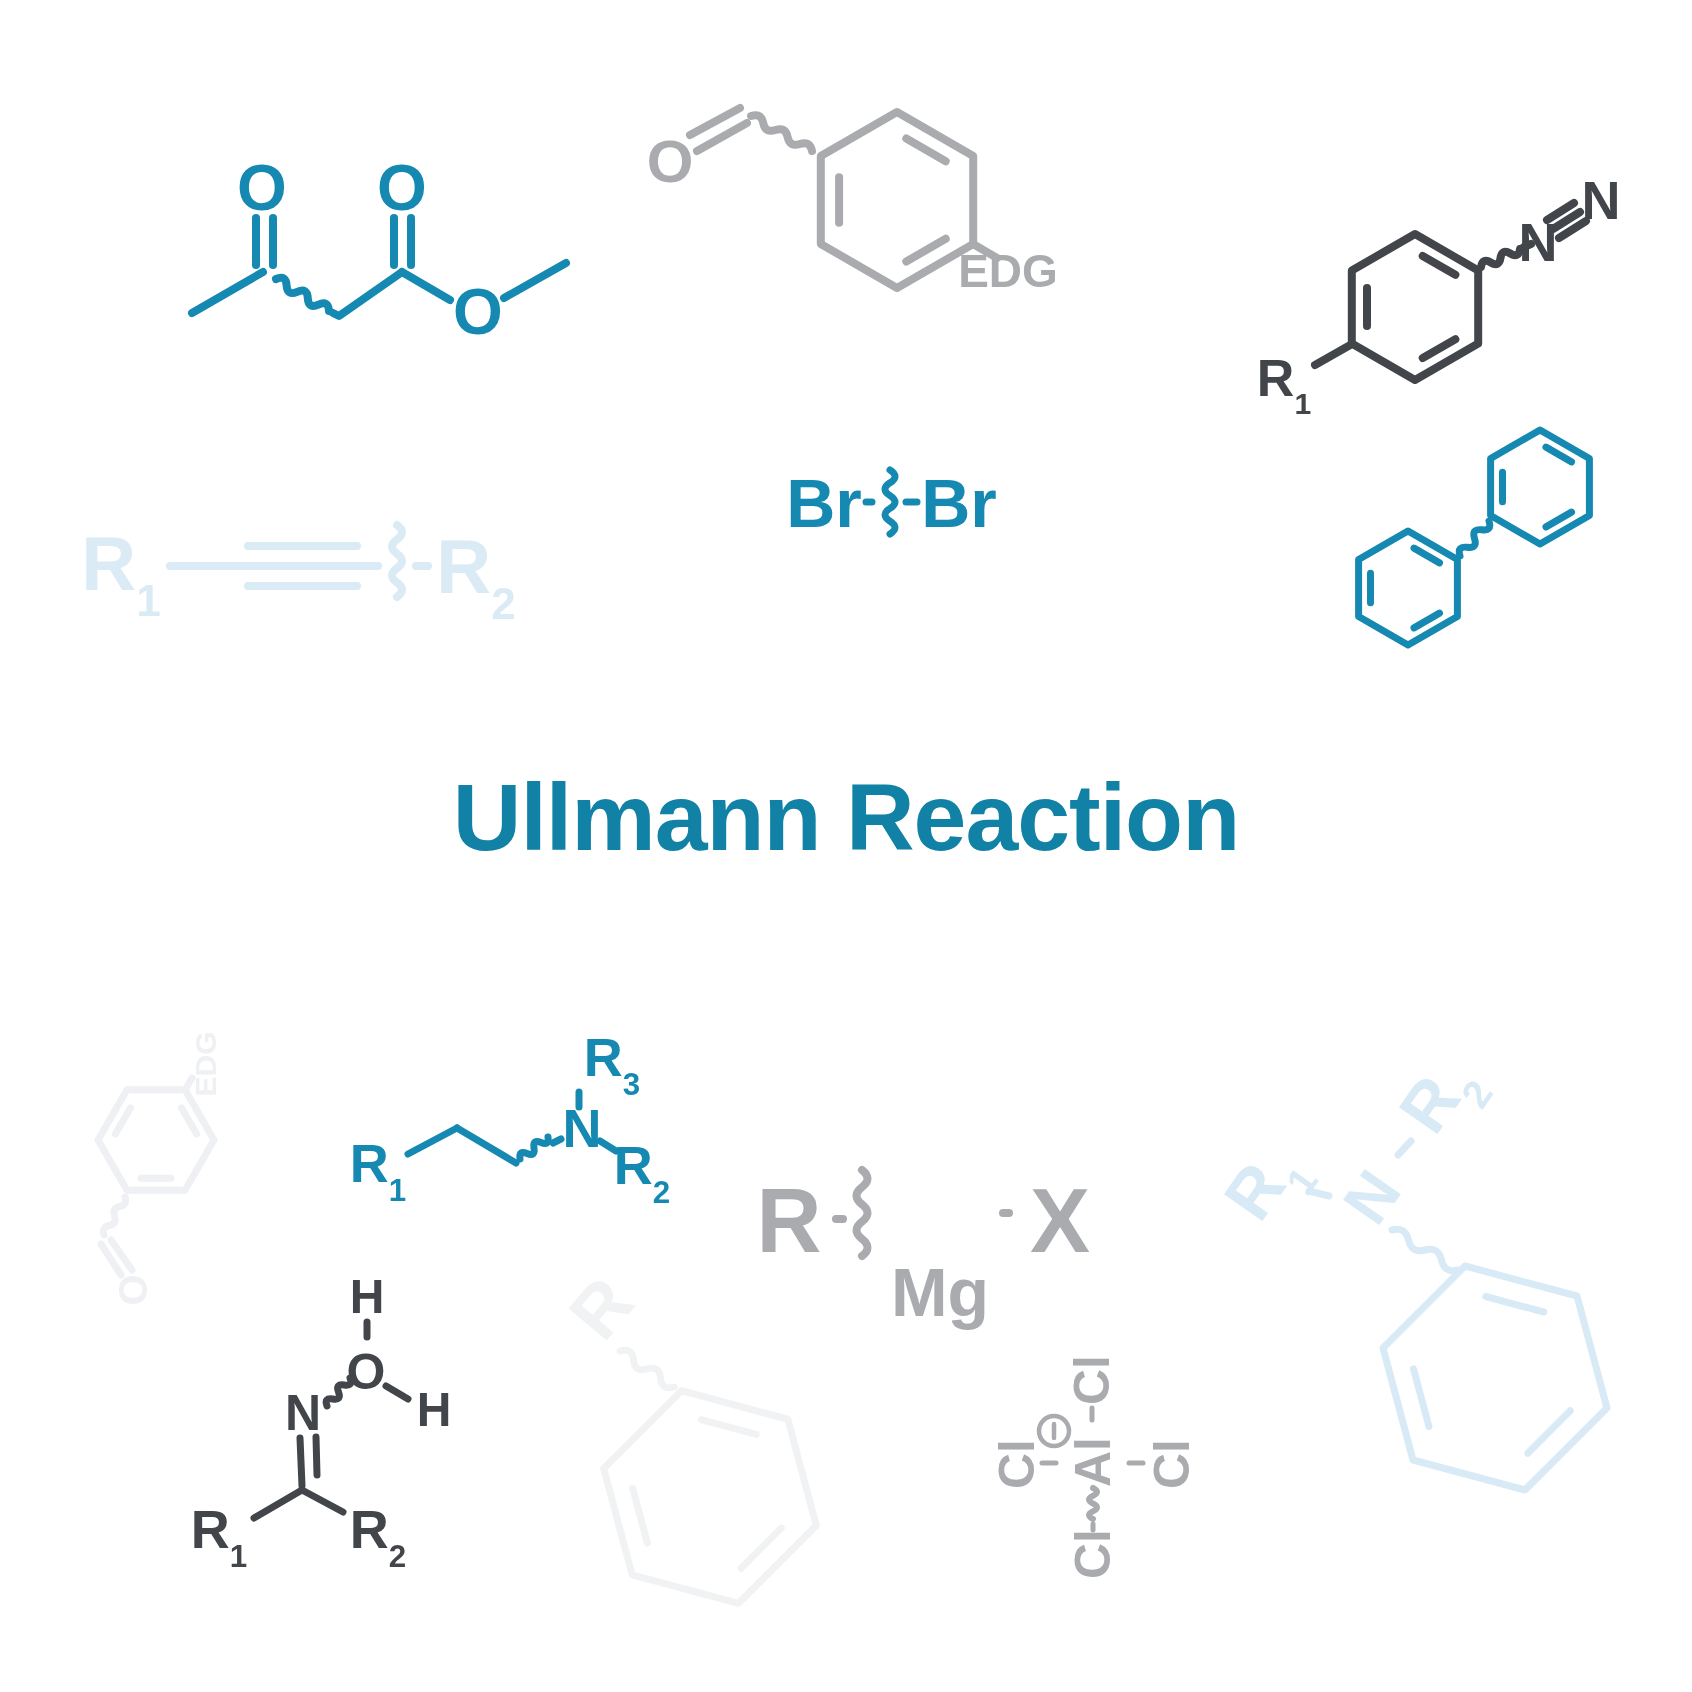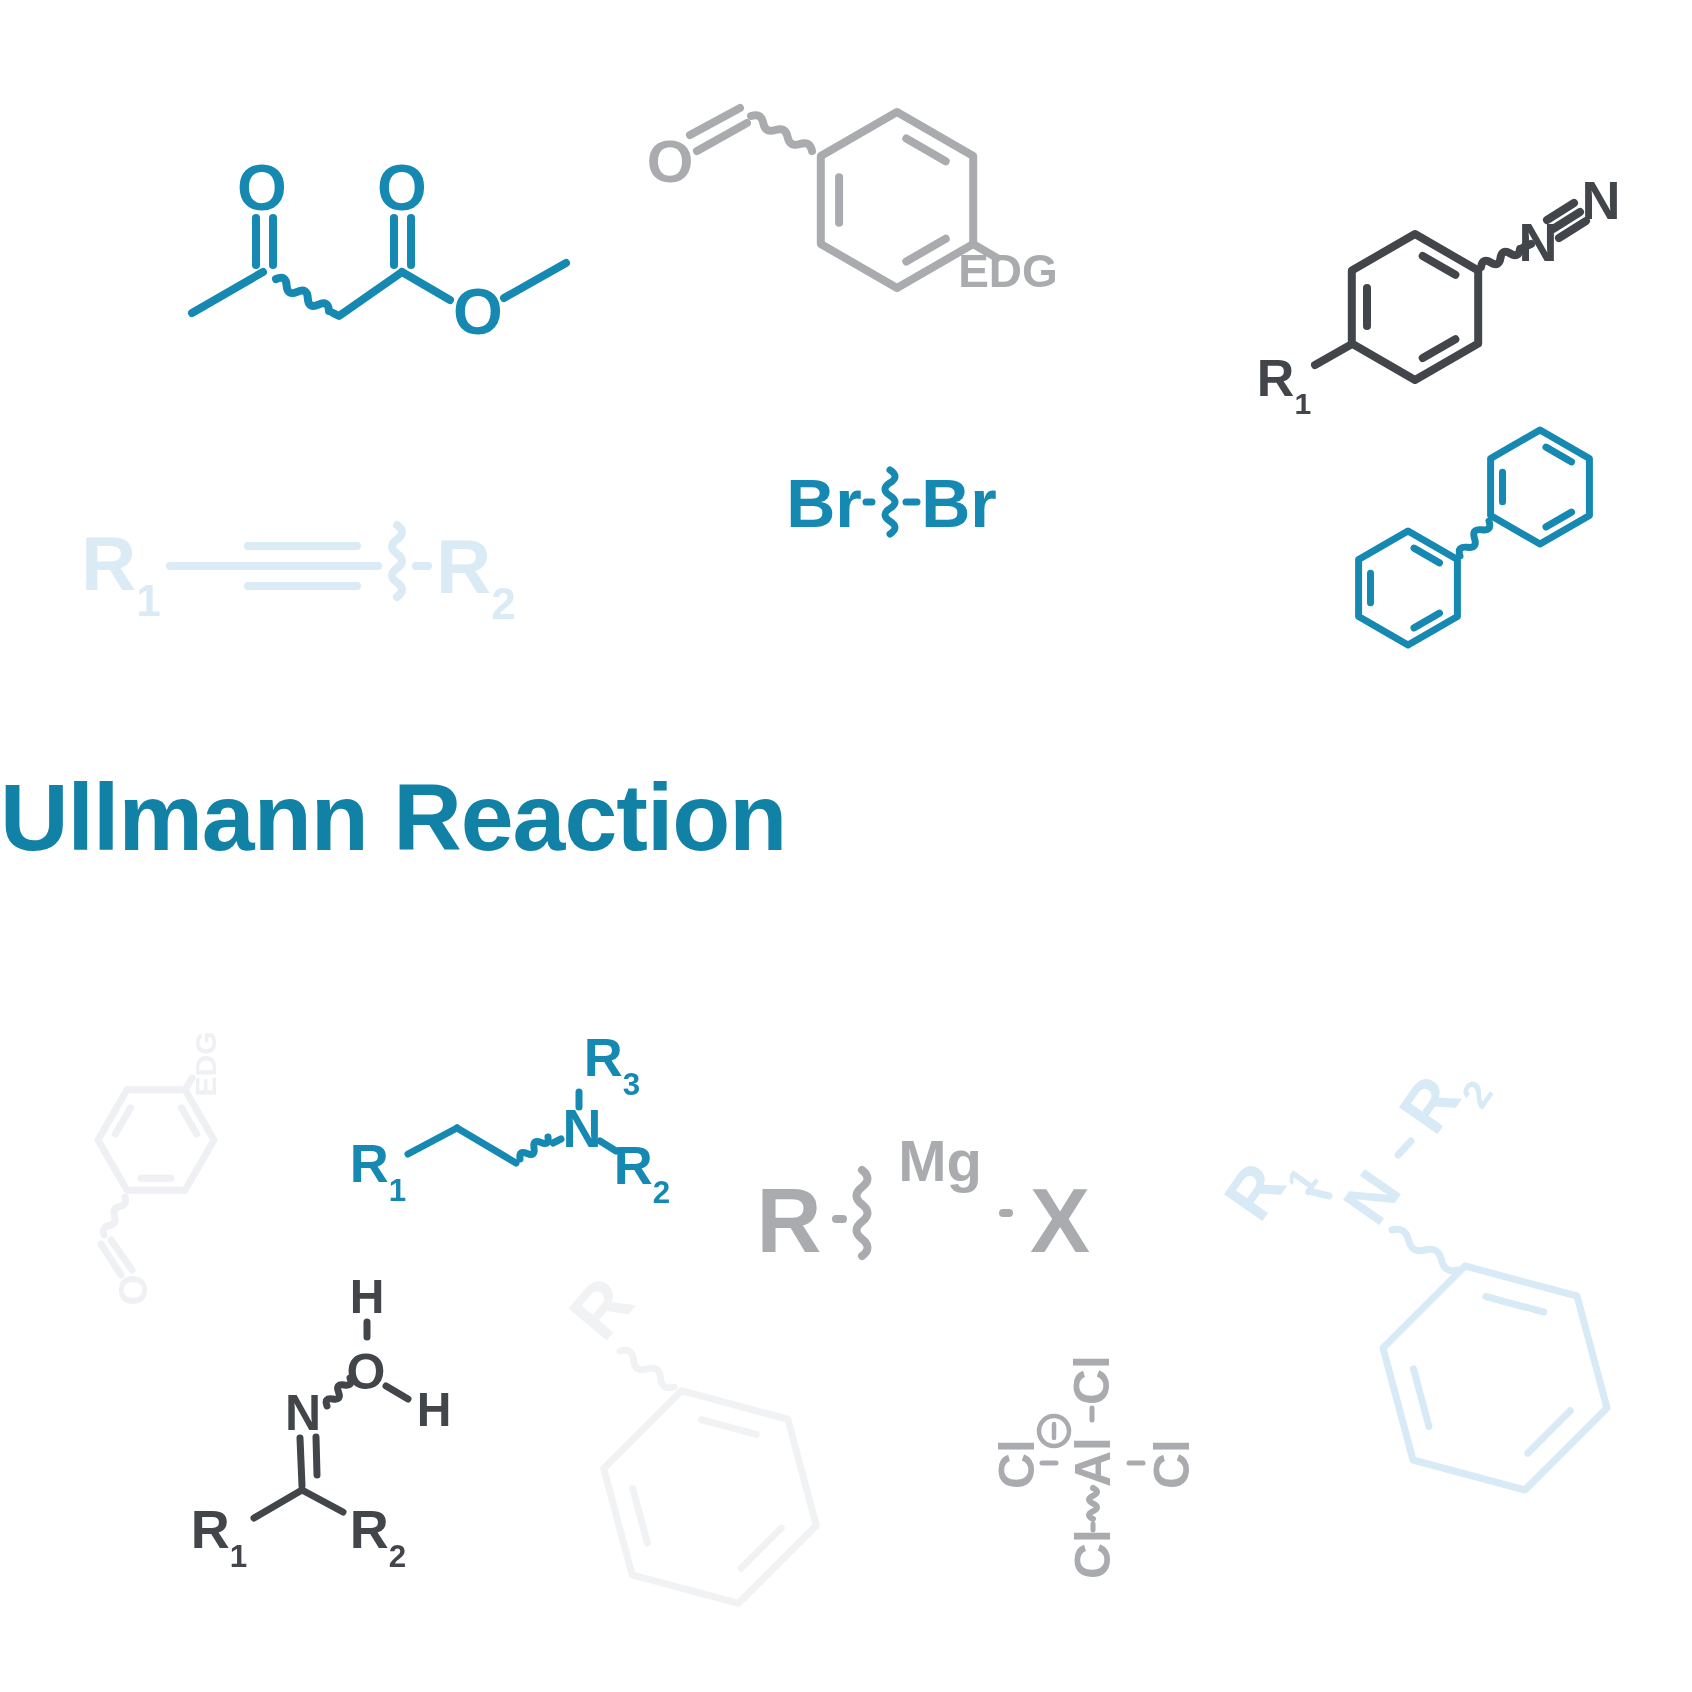--- a/index.html
+++ b/index.html
@@ -10,21 +10,21 @@
   .lbl sub{font-size:.58em;position:relative;top:.22em;font-weight:700;}
   .teal{color:var(--teal);} .gray{color:var(--gray);} .dark{color:var(--dark);}
   .lb{color:var(--light_blue);} .lb2{color:var(--light_blue2);}
   .gg{color:var(--ghost_gray);} .gg2{color:var(--ghost_gray2);}
   .rot50{transform:translate(-50%,-50%) rotate(-50deg);}
   .rot55{transform:translate(-50%,-50%) rotate(-55deg);}
   svg .bond{fill:none;stroke-linecap:round;stroke-linejoin:round;}
   g.teal-s{stroke:var(--teal);} g.gray-s{stroke:var(--gray);} g.dark-s{stroke:var(--dark);}
   g.lb-s{stroke:var(--light_blue);} g.lb2-s{stroke:var(--light_blue2);}
   g.gg-s{stroke:var(--ghost_gray);} g.gg2-s{stroke:var(--ghost_gray2);}
-  .title{position:absolute;left:0;width:100%;top:770px;font-size:95px;
+  .title{position:absolute;left:0;width:100%;text-align:center;top:770px;font-size:95px;
          font-weight:700;letter-spacing:-1px;color:var(--title_teal);line-height:1;}
   .rotwrap{position:absolute;transform:rotate(-90deg);}
 </style>
 </head>
 <body>
 
 <svg id="canvas" width="1692" height="1692">
 
   <g class="bond gg2-s" stroke-width="7">
     <path class="bond" d="M620 1351 Q 632.3 1347.2 633.5 1360.0 Q 634.7 1372.8 647.0 1369.0 Q 659.3 1365.2 660.5 1378.0 Q 661.7 1390.8 674.0 1387.0"></path>
@@ -138,21 +138,21 @@
 <div class="lbl teal" style="left:959px;top:503px;font-size:68px">Br</div>
 
 <div class="title">Ullmann Reaction</div>
 
 <div class="lbl teal" style="left:378px;top:1168px;font-size:54px"><span>R</span><sub>1</sub></div>
 <div class="lbl teal" style="left:612px;top:1062px;font-size:54px"><span>R</span><sub>3</sub></div>
 <div class="lbl teal" style="left:582px;top:1128px;font-size:54px">N</div>
 <div class="lbl teal" style="left:642px;top:1170px;font-size:54px"><span>R</span><sub>2</sub></div>
 
 <div class="lbl gray" style="left:789px;top:1221px;font-size:90px">R</div>
-<div class="lbl gray" style="left:940px;top:1161px;font-size:58px">Mg</div>
+<div class="lbl gray" style="left:940px;top:1292px;font-size:68px">Mg</div>
 <div class="lbl gray" style="left:1060px;top:1221px;font-size:90px">X</div>
 
 <div class="lbl dark" style="left:367px;top:1297px;font-size:48px">H</div>
 <div class="lbl dark" style="left:366px;top:1372px;font-size:50px">O</div>
 <div class="lbl dark" style="left:303px;top:1413px;font-size:50px">N</div>
 <div class="lbl dark" style="left:434px;top:1410px;font-size:48px">H</div>
 <div class="lbl dark" style="left:219px;top:1534px;font-size:54px"><span>R</span><sub>1</sub></div>
 <div class="lbl dark" style="left:378px;top:1534px;font-size:54px"><span>R</span><sub>2</sub></div>
 
 <div class="lbl gg2 rot50" style="left:601px;top:1308px;font-size:72px">R</div>

